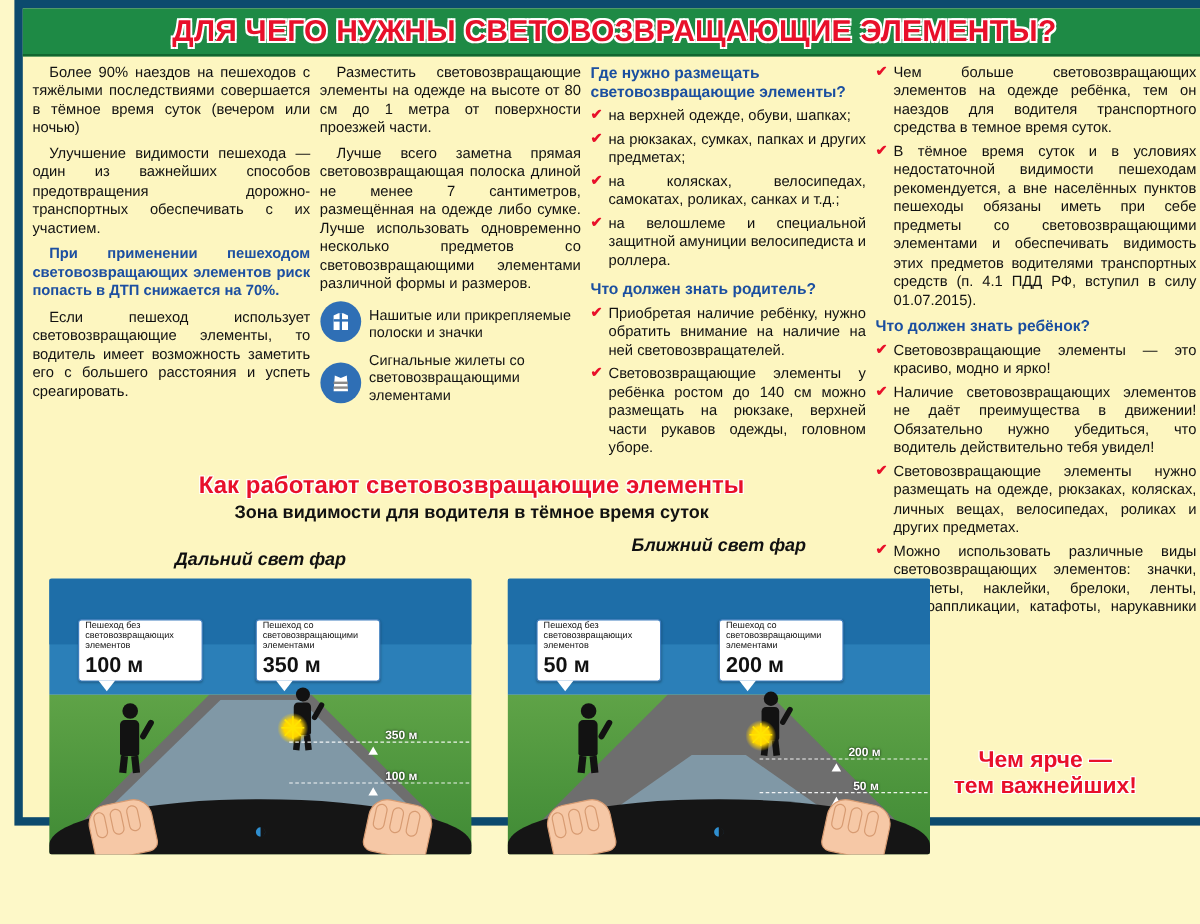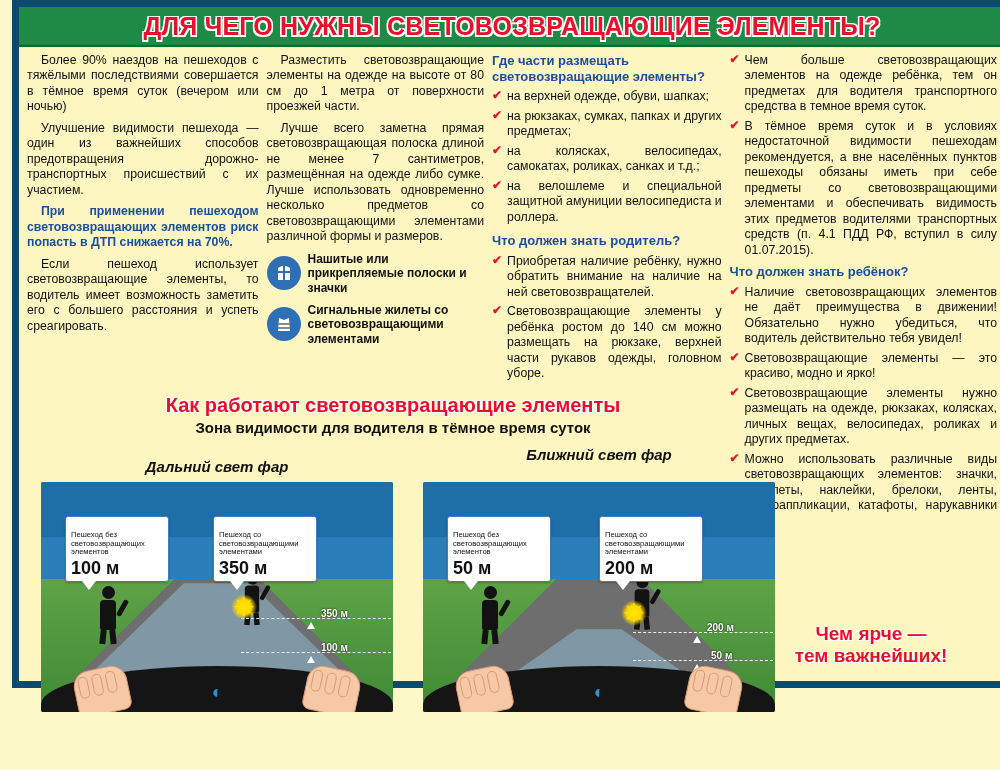--- a/index.html
+++ b/index.html
@@ -60,21 +60,21 @@
   .check-list li {
     position:relative; padding-left:15px; margin-bottom:4px;
     text-align:justify;
   }
   .check-list li:before {
     content:"✔";
     position:absolute; left:0; top:-1px;
     color:#e8102a; font-size:12px; font-weight:bold;
   }
   
-  .icon-row { display:flex; align-items:center; gap:7px; margin-bottom:7px;font-weight:bold; }
+  .icon-row { display:flex; align-items:flex-end; gap:7px; margin-bottom:7px; }
   .icon-circle {
     width:34px; height:34px; border-radius:50%;
     background:#2f6fb5; flex:0 0 34px;
     display:flex; align-items:center; justify-content:center;
     position:relative;
   }
   .icon-circle svg { display:block; }
   .icon-text { font-size:12px; line-height:1.2; padding-top:1px; }
   
   .mid-title-wrap { text-align:center; margin-top:2px; }
@@ -128,21 +128,21 @@
   .flash {
     position:absolute; width:26px; height:26px;
     background:radial-gradient(circle, #ffe400 0%, #ffd400 40%, rgba(255,212,0,0) 70%);
   }
   .flash:before {
     content:"✳"; position:absolute; left:50%; top:50%; transform:translate(-50%,-50%);
     color:#ffe400; font-size:26px; line-height:1;
   }
   .callout {
     position:absolute; background:#fff; border:1px solid #3f7fc0;
-    border-radius:3px; padding:14px 5px 2px; width:104px;
+    border-radius:3px; padding:0 5px 2px; width:104px;
     box-shadow:0 1px 2px rgba(0,0,0,0.25);
     z-index:5;
   }
   .callout .cap { font-size:7.6px; line-height:1.12; color:#111; }
   .callout .val { font-size:18px; font-weight:bold; color:#111; margin-top:1px; }
   .callout:after {
     content:""; position:absolute; bottom:-9px; left:16px;
     border-left:7px solid transparent; border-right:7px solid transparent;
     border-top:9px solid #fff;
   }
@@ -189,21 +189,21 @@
 <div class="poster">
 
   <div class="header">
     <div class="header-title">Для чего нужны световозвращающие элементы?</div>
   </div>
 
   <div class="cols">
 
     <div class="col c1">
       <p>Более 90% наездов на пешеходов с тяжёлыми последствиями совершается в тёмное время суток (вечером или ночью)</p>
-      <p>Улучшение видимости пешехода — один из важнейших способов предотвращения дорожно-транспортных происшествий с их участием.</p>
+      <p>Улучшение видимости пешехода — один из важнейших способов предотвращения дорожно-транспортных обеспечивать с их участием.</p>
       <p class="blue">При применении пешеходом световозвращающих элементов риск попасть в ДТП снижается на 70%.</p>
       <p>Если пешеход использует световозвращающие элементы, то водитель имеет возможность заметить его с большего расстояния и успеть среагировать.</p>
     </div>
 
     <div class="col c2">
       <p>Разместить световозвращающие элементы на одежде на высоте от 80 см до 1 метра от поверхности проезжей части.</p>
       <p>Лучше всего заметна прямая световозвращающая полоска длиной не менее 7 сантиметров, размещённая на одежде либо сумке. Лучше использовать одновременно несколько предметов со световозвращающими элементами различной формы и размеров.</p>
 
       <div class="icon-row">
         <div class="icon-circle">
@@ -223,43 +223,43 @@
             <path d="M6 5 L11 7 L16 5 L17 18 L5 18 Z" fill="#ffffff"></path>
             <rect x="5" y="10" width="12" height="2" fill="#8a8a8a"></rect>
             <rect x="5" y="14" width="12" height="2" fill="#8a8a8a"></rect>
           </svg>
         </div>
         <div class="icon-text">Сигнальные жилеты со световозвращающими элементами</div>
       </div>
     </div>
 
     <div class="col c3">
-      <div class="hdr-blue">Где части размещать световозвращающие элементы?</div>
+      <div class="hdr-blue">Где нужно размещать световозвращающие элементы?</div>
       <ul class="check-list">
         <li>на верхней одежде, обуви, шапках;</li>
         <li>на рюкзаках, сумках, папках и других предметах;</li>
         <li>на колясках, велосипедах, самокатах, роликах, санках и т.д.;</li>
         <li>на велошлеме и специальной защитной амуниции велосипедиста и роллера.</li>
       </ul>
       <div class="hdr-blue" style="margin-top:8px;">Что должен знать родитель?</div>
       <ul class="check-list">
         <li>Приобретая наличие ребёнку, нужно обратить внимание на наличие на ней световозвращателей.</li>
         <li>Световозвращающие элементы у ребёнка ростом до 140 см можно размещать на рюкзаке, верхней части рукавов одежды, головном уборе.</li>
       </ul>
     </div>
 
     <div class="col c4">
       <ul class="check-list">
-        <li>Чем больше световозвращающих элементов на одежде ребёнка, тем он предметах для водителя транспортного средства в темное время суток.</li>
+        <li>Чем больше световозвращающих элементов на одежде ребёнка, тем он наездов для водителя транспортного средства в темное время суток.</li>
         <li>В тёмное время суток и в условиях недостаточной видимости пешеходам рекомендуется, а вне населённых пунктов пешеходы обязаны иметь при себе предметы со световозвращающими элементами и обеспечивать видимость этих предметов водителями транспортных средств (п. 4.1 ПДД РФ, вступил в силу 01.07.2015).</li>
       </ul>
       <div class="hdr-blue" style="margin-top:6px;">Что должен знать ребёнок?</div>
       <ul class="check-list">
+        <li>Световозвращающие элементы — это красиво, модно и ярко!</li>
         <li>Наличие световозвращающих элементов не даёт преимущества в движении! Обязательно нужно убедиться, что водитель действительно тебя увидел!</li>
-        <li>Световозвращающие элементы — это красиво, модно и ярко!</li>
         <li>Световозвращающие элементы нужно размещать на одежде, рюкзаках, колясках, личных вещах, велосипедах, роликах и других предметах.</li>
         <li>Можно использовать различные виды световозвращающих элементов: значки, браслеты, наклейки, брелоки, ленты, термоаппликации, катафоты, нарукавники и т.п.</li>
       </ul>
     </div>
   </div>
 
   <div class="mid-title-wrap" style="position:absolute; left:4px; top:385px; width:740px;">
     <div class="mid-title">Как работают световозвращающие элементы</div>
     <div class="mid-sub">Зона видимости для водителя в тёмное время суток</div>
   </div>

